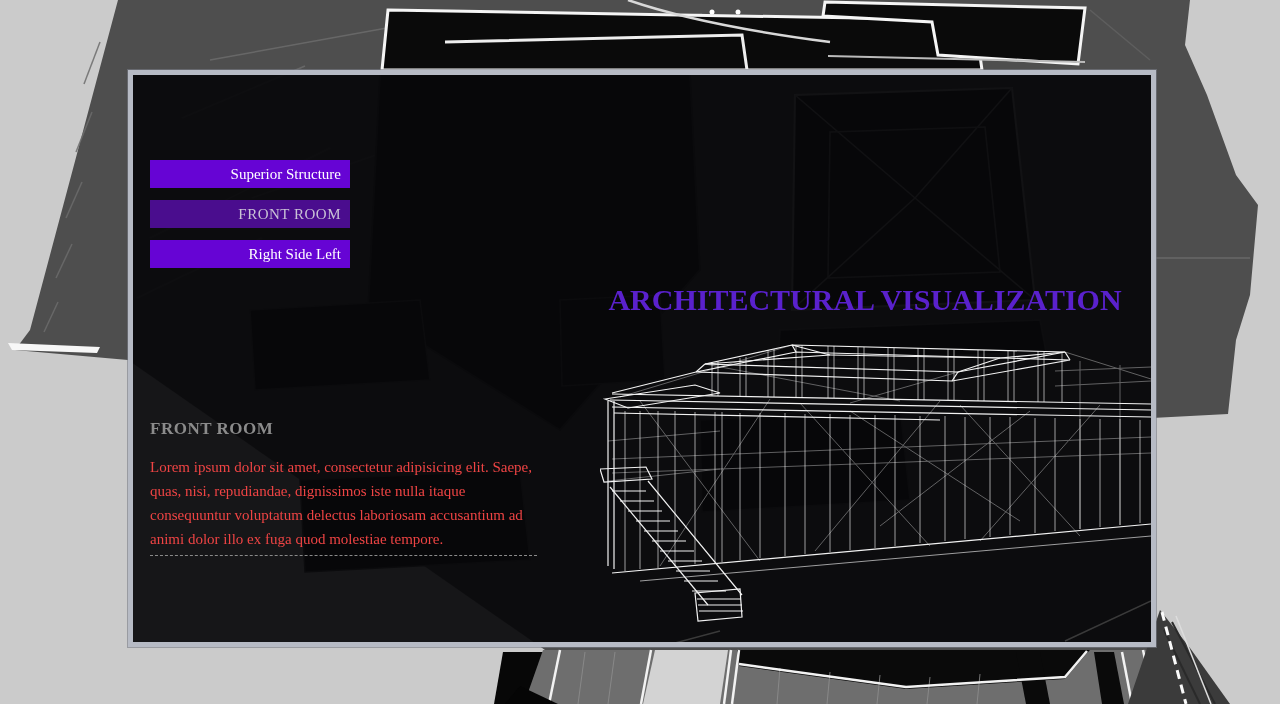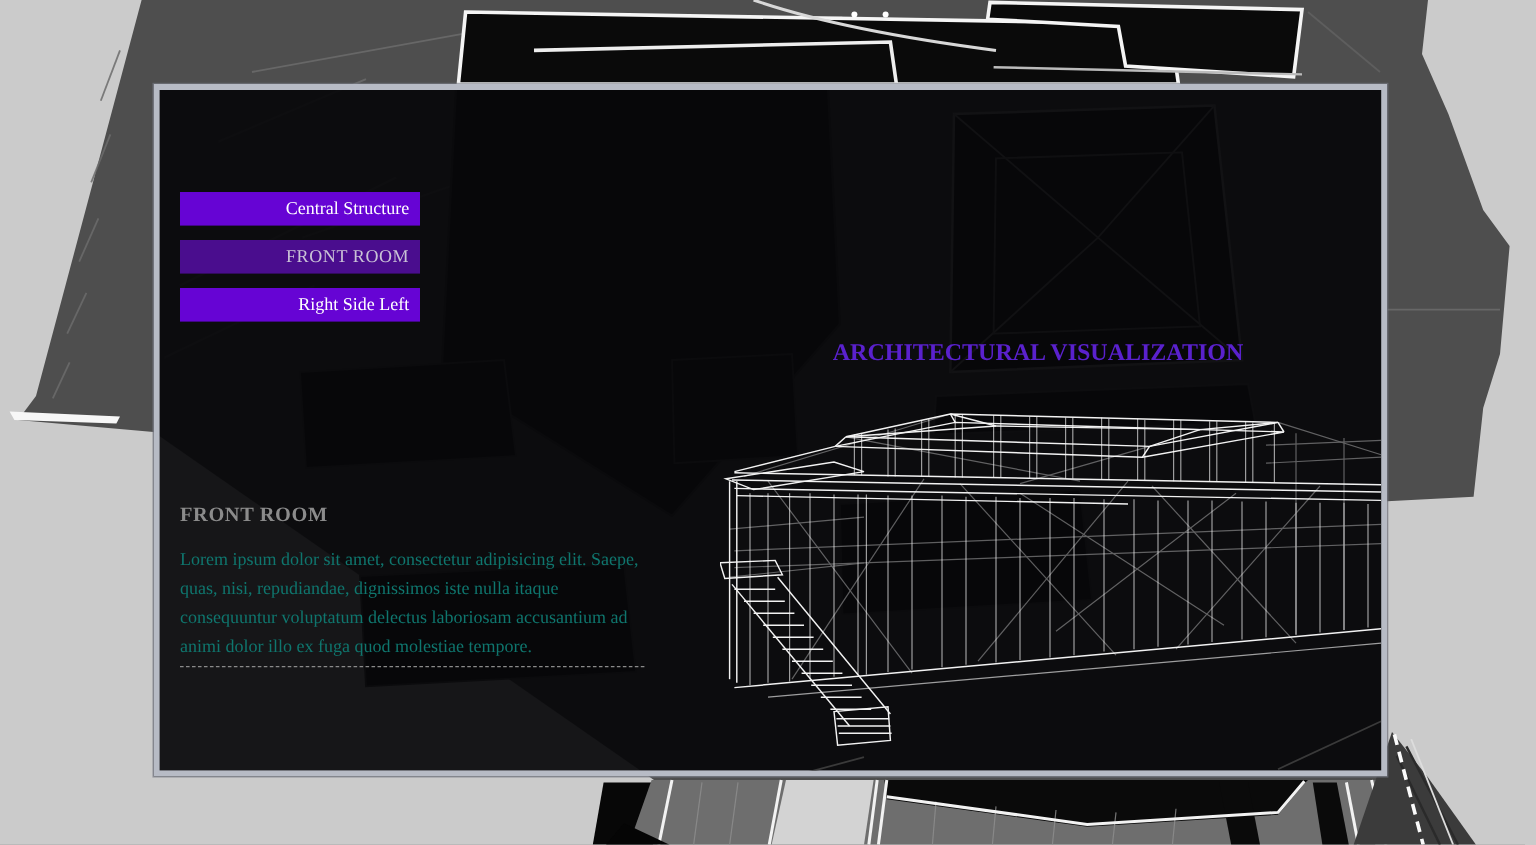--- a/index.html
+++ b/index.html
@@ -16,28 +16,28 @@
   
   .nav{position:absolute;left:17px;top:85px;width:200px;}
   .navbtn{width:200px;height:28px;line-height:28px;margin-bottom:12px;
           background:#6604d4;color:#ffffff;text-align:right;
           padding-right:9px;box-sizing:border-box;font-size:15px;cursor:pointer;}
   .navbtn.active{background:#4a0d8e;color:#c9c2d6;text-transform:uppercase;
                  letter-spacing:.5px;}
 
   
   .big-title{position:absolute;left:462px;top:208px;width:540px;text-align:center;
-             font-size:20px;font-weight:bold;color:#5a21cd;letter-spacing:0px;
+             font-size:30px;font-weight:bold;color:#5a21cd;letter-spacing:0px;
              white-space:nowrap;}
 
   
   .sec-heading{position:absolute;left:17px;top:344px;font-size:17px;
                font-weight:bold;color:#8b8b8b;letter-spacing:.5px;}
   .sec-body{position:absolute;left:17px;top:380px;width:398px;margin:0;
-            font-size:15px;line-height:24px;color:#0f766e;}
+            font-size:15px;line-height:24px;color:#ef4444;}
   .separator{position:absolute;left:17px;top:480px;width:387px;height:0;
              border-top:1px dashed #8a8a8a;}
 
   .house-svg{position:absolute;left:467px;top:266px;width:551px;height:306px;}
 </style>
 </head>
 <body>
 <div id="stage">
 
   <svg id="bg-scene" viewBox="0 0 1280 704" preserveAspectRatio="none">
@@ -118,21 +118,21 @@
         <path d="M1172,622 L1215,704"></path>
     </g>
     <path d="M1162,612 L1186,704" stroke="#fafafa" stroke-width="3" stroke-dasharray="9,6" fill="none"></path>
     <path d="M1176,616 L1211,704" stroke="#dddddd" stroke-width="1.5" fill="none"></path>
   </svg>
 
   <div class="panel">
     <div class="panel-inner">
 
       <div class="nav">
-        <div class="navbtn">Central Structure</div>
+        <div class="navbtn">Superior Structure</div>
         <div class="navbtn active">FRONT ROOM</div>
         <div class="navbtn">Right Side Left</div>
       </div>
 
       <div class="big-title">ARCHITECTURAL VISUALIZATION</div>
 
       <div class="sec-heading">FRONT ROOM</div>
       <p class="sec-body">Lorem ipsum dolor sit amet, consectetur adipisicing elit. Saepe, quas, nisi, repudiandae, dignissimos iste nulla itaque consequuntur voluptatum delectus laboriosam accusantium ad animi dolor illo ex fuga quod molestiae tempore.</p>
       <div class="separator"></div>
 

